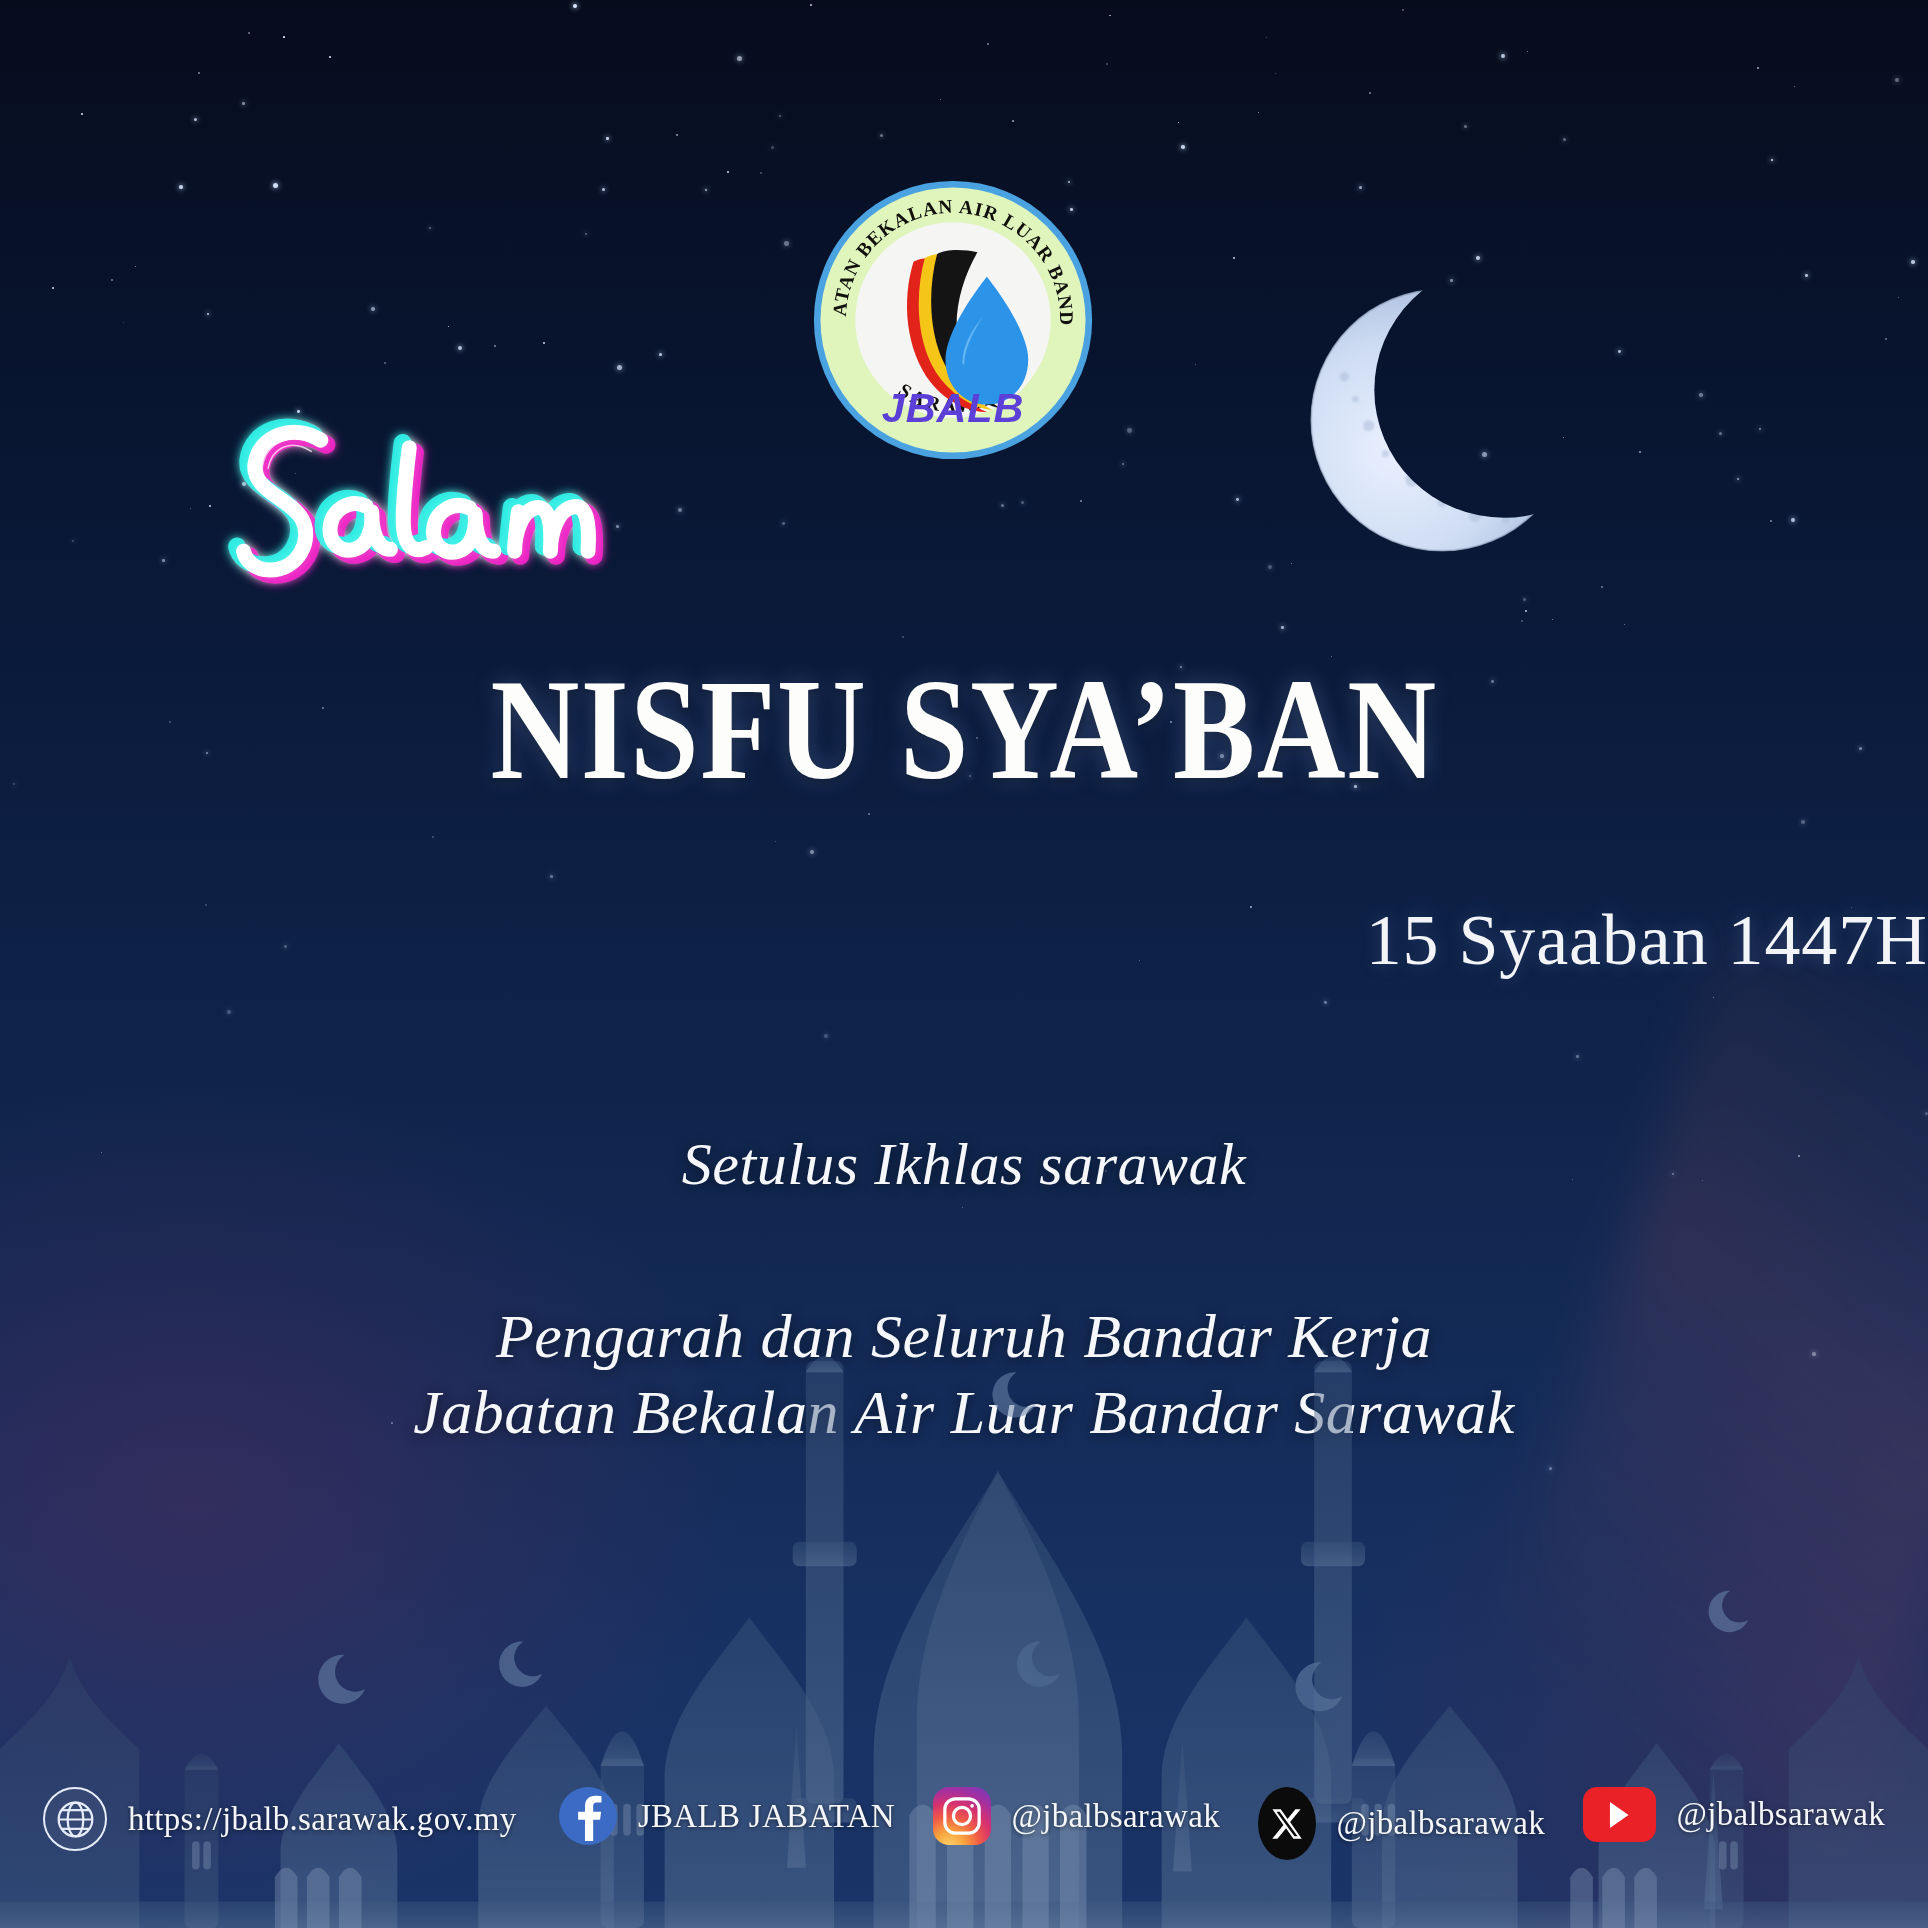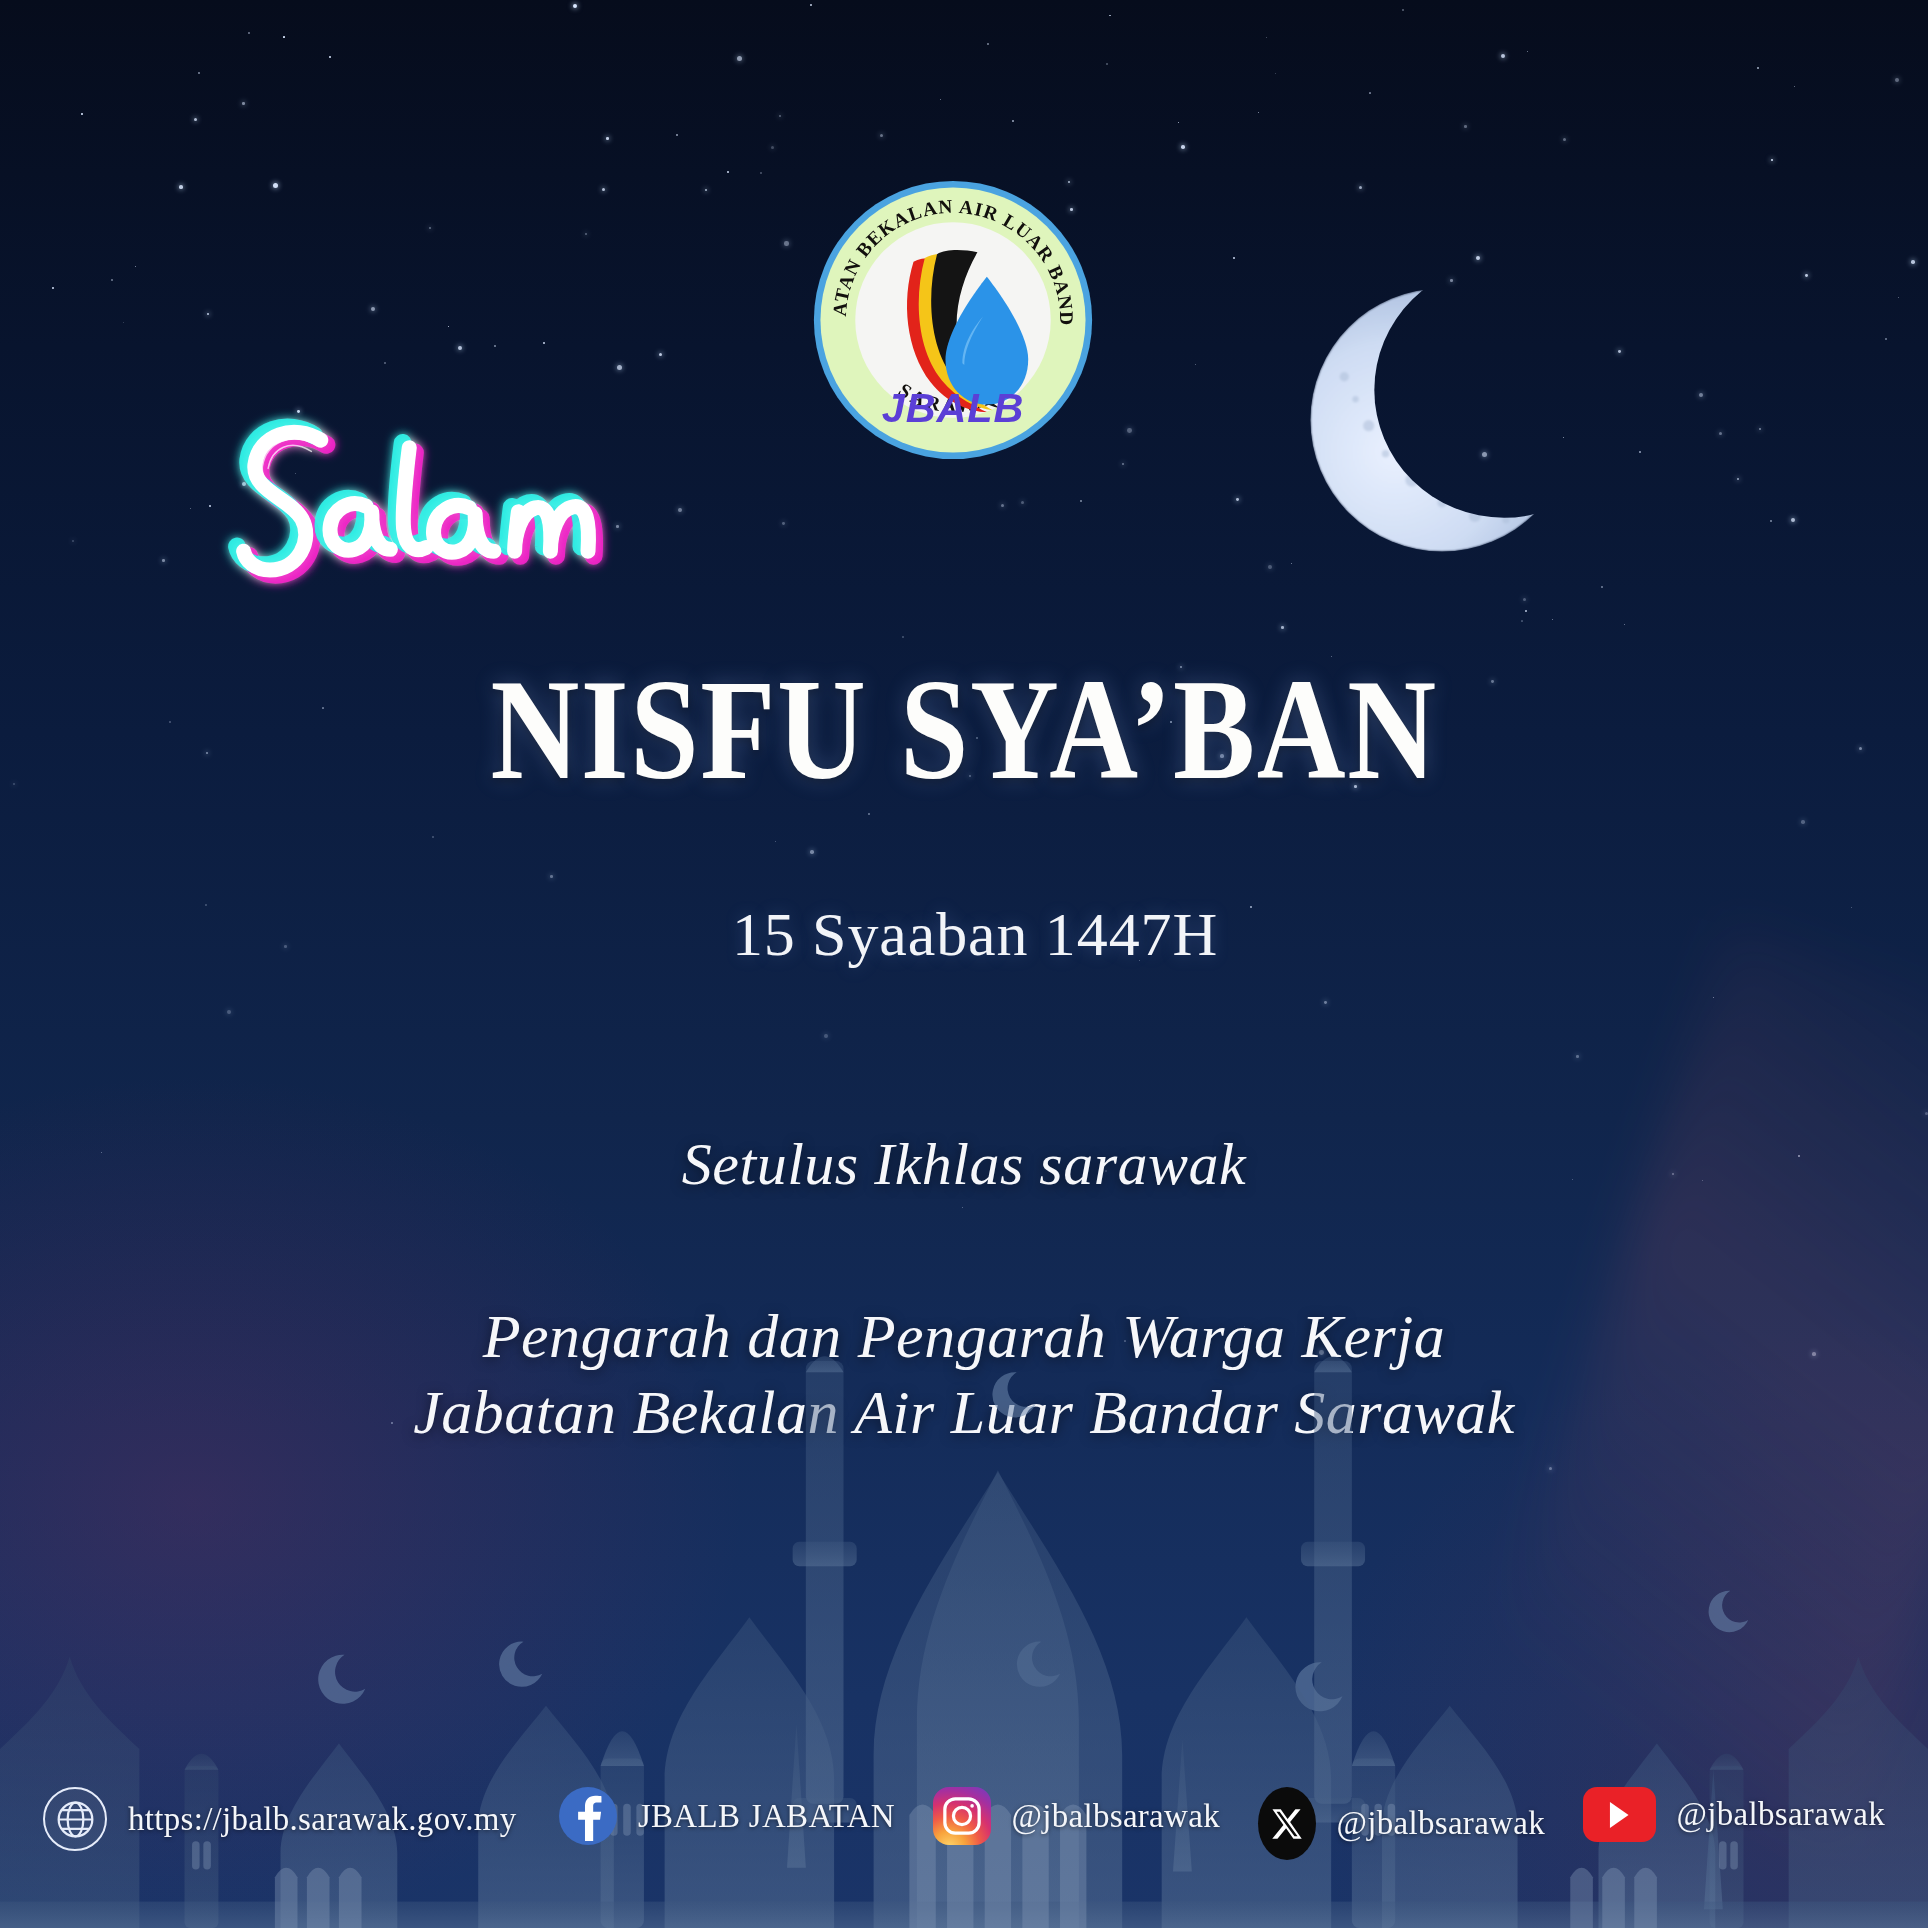--- a/index.html
+++ b/index.html
@@ -60,23 +60,23 @@
     font-family:"Liberation Serif", serif;
     font-size:143px;
     font-weight:700;
     letter-spacing:1.9px;
     line-height:1;
     transform:scaleX(0.86);
     text-shadow:0 0 24.5px rgba(150,185,255,0.28), 0 2.8px 9.4px rgba(0,0,0,0.45);
   }
   .date{
     position:absolute; top:899px; left:0; width:100%;
-    text-align:center;
+    text-align:right;
     color:#f2f4f8;
-    font-size:62px;
+    font-size:72px;
     letter-spacing:0.9px;
     text-shadow:0 0 17px rgba(140,175,255,0.25);
     padding-left:22px;
   }
   .sig1{
     position:absolute; top:1130px; left:0; width:100%;
     text-align:center;
     color:#f6f7fa;
     font-size:60px;
     font-style:italic;
@@ -447,21 +447,21 @@
           <path d="M340,130 C340,146 338,160 338,168"></path>
         </g>
       </g>
     </svg>
   </div>
 
   <div class="title">NISFU SYA’BAN</div>
   <div class="date">15 Syaaban 1447H</div>
   <div class="sig1">Setulus Ikhlas sarawak</div>
   <div class="sig2">
-    <div>Pengarah dan Pengarah Warga Kerja</div>
+    <div>Pengarah dan Seluruh Bandar Kerja</div>
     <div>Jabatan Bekalan Air Luar Bandar Sarawak</div>
   </div>
 
   <div class="mosque">
     <svg viewBox="0 0 2048 620" preserveAspectRatio="none">
       <defs>
         <linearGradient id="mg1" x1="0" y1="0" x2="0" y2="1">
           <stop offset="0%" stop-color="#3d577f" stop-opacity="0.42"></stop>
           <stop offset="100%" stop-color="#5b7599" stop-opacity="0.50"></stop>
         </linearGradient>

